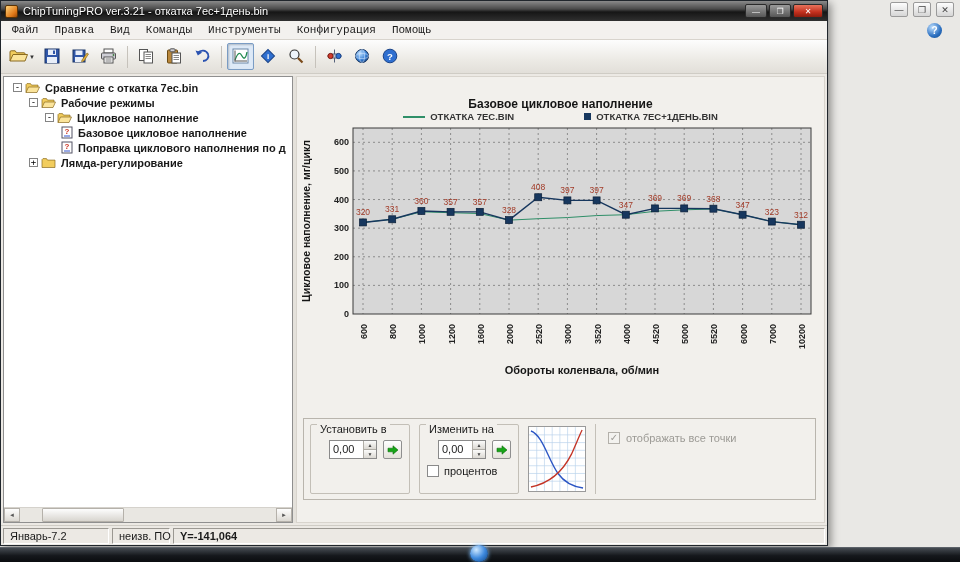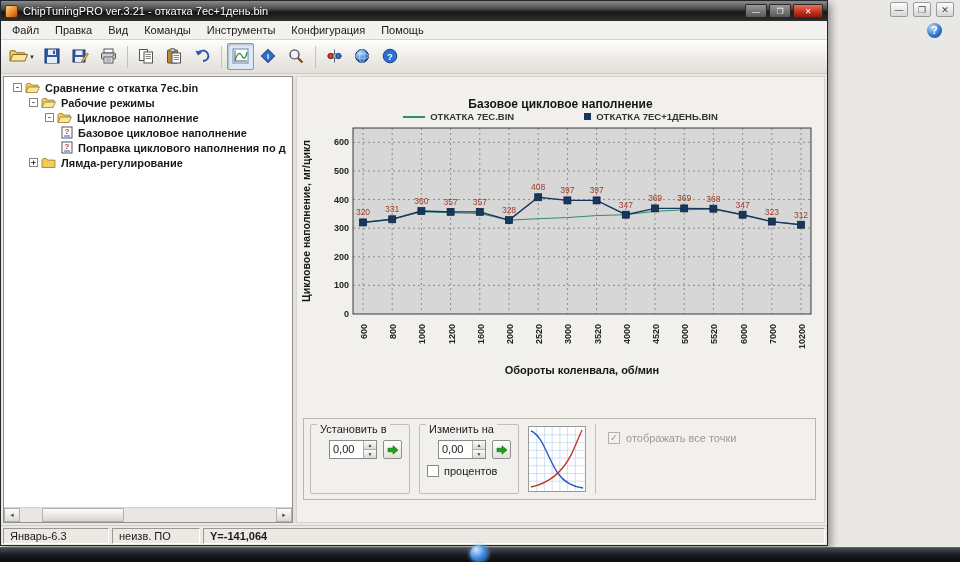--- a/index.html
+++ b/index.html
@@ -30,21 +30,21 @@
             background:linear-gradient(135deg,#ffd37a,#e07818 70%,#9c4a08);border:1px solid #5a3305;}
   .titletext{color:#fff;font-size:11px;flex:1;white-space:nowrap;overflow:hidden;text-shadow:0 1px 1px #000;}
   .win-btns{display:flex;gap:2px;}
   .win-btn{width:22px;height:14px;border:1px solid #2a2a2a;border-radius:2px;color:#fff;font-size:8px;
            display:flex;align-items:center;justify-content:center;
            background:linear-gradient(#9a9a9a,#565656);}
   .win-btn.close{background:linear-gradient(#e8735c,#c22f1d 60%,#8e1d0e);width:30px;}
 
   .menubar{height:19px;background:#f3f1ee;border-bottom:1px solid #d8d4cd;display:flex;
            align-items:center;padding:0 3px;flex:0 0 auto;}
-  .menu-item{padding:2px 8px;}
+  .menu-item{padding:2px 8px;font-family:Liberation Mono, monospace;}
 
   .toolbar{height:34px;background:linear-gradient(#fdfdfd,#eceae5 60%,#e2dfd9);
            border-bottom:1px solid #cfccc5;display:flex;align-items:center;padding:0 5px;gap:1px;flex:0 0 auto;}
   .tb-btn{height:27px;min-width:27px;display:flex;align-items:center;justify-content:center;
           border:1px solid transparent;border-radius:2px;padding:0 2px;gap:1px;}
   .tb-btn.active{border:1px solid #7a9cc4;background:#dde9f7;box-shadow:inset 1px 1px 2px rgba(0,0,0,.2);}
   .tb-sep{width:1px;height:22px;background:#c6c2bb;margin:0 4px;}
   .tb-dd{font-size:6px;color:#333;}
 
   .body{flex:1;display:flex;min-height:0;padding:2px;}
@@ -503,22 +503,22 @@
           <div class="right-check">
             <span class="cb disabled">✓</span>
             <span>отображать все точки</span>
           </div>
 
         </div>
       </div>
     </div>
 
     <div class="statusbar">
-      <span class="sb-cell" style="width:106px;">Январь-6.3</span>
-      <span class="sb-cell" style="width:88px;">неизв. ПО</span>
+      <span class="sb-cell" style="width:106px;">Январь-7.2</span>
+      <span class="sb-cell" style="width:58px;">неизв. ПО</span>
       <span class="sb-cell" style="flex:1;font-weight:bold;">Y=-141,064</span>
     </div>
   </div>
 
   <div class="taskbar">
     <span class="orb"></span>
   </div>
 </div>
 
 </body></html>

